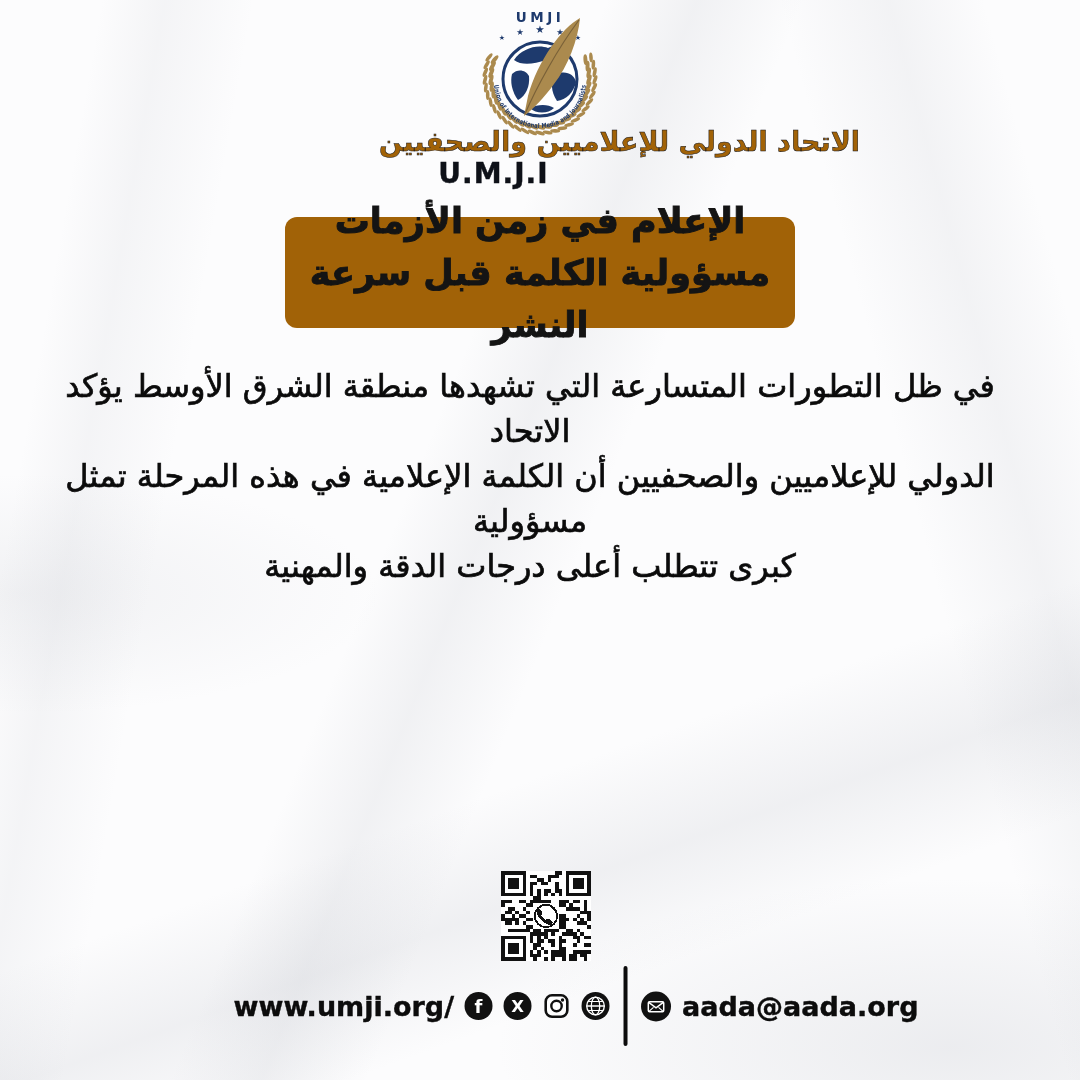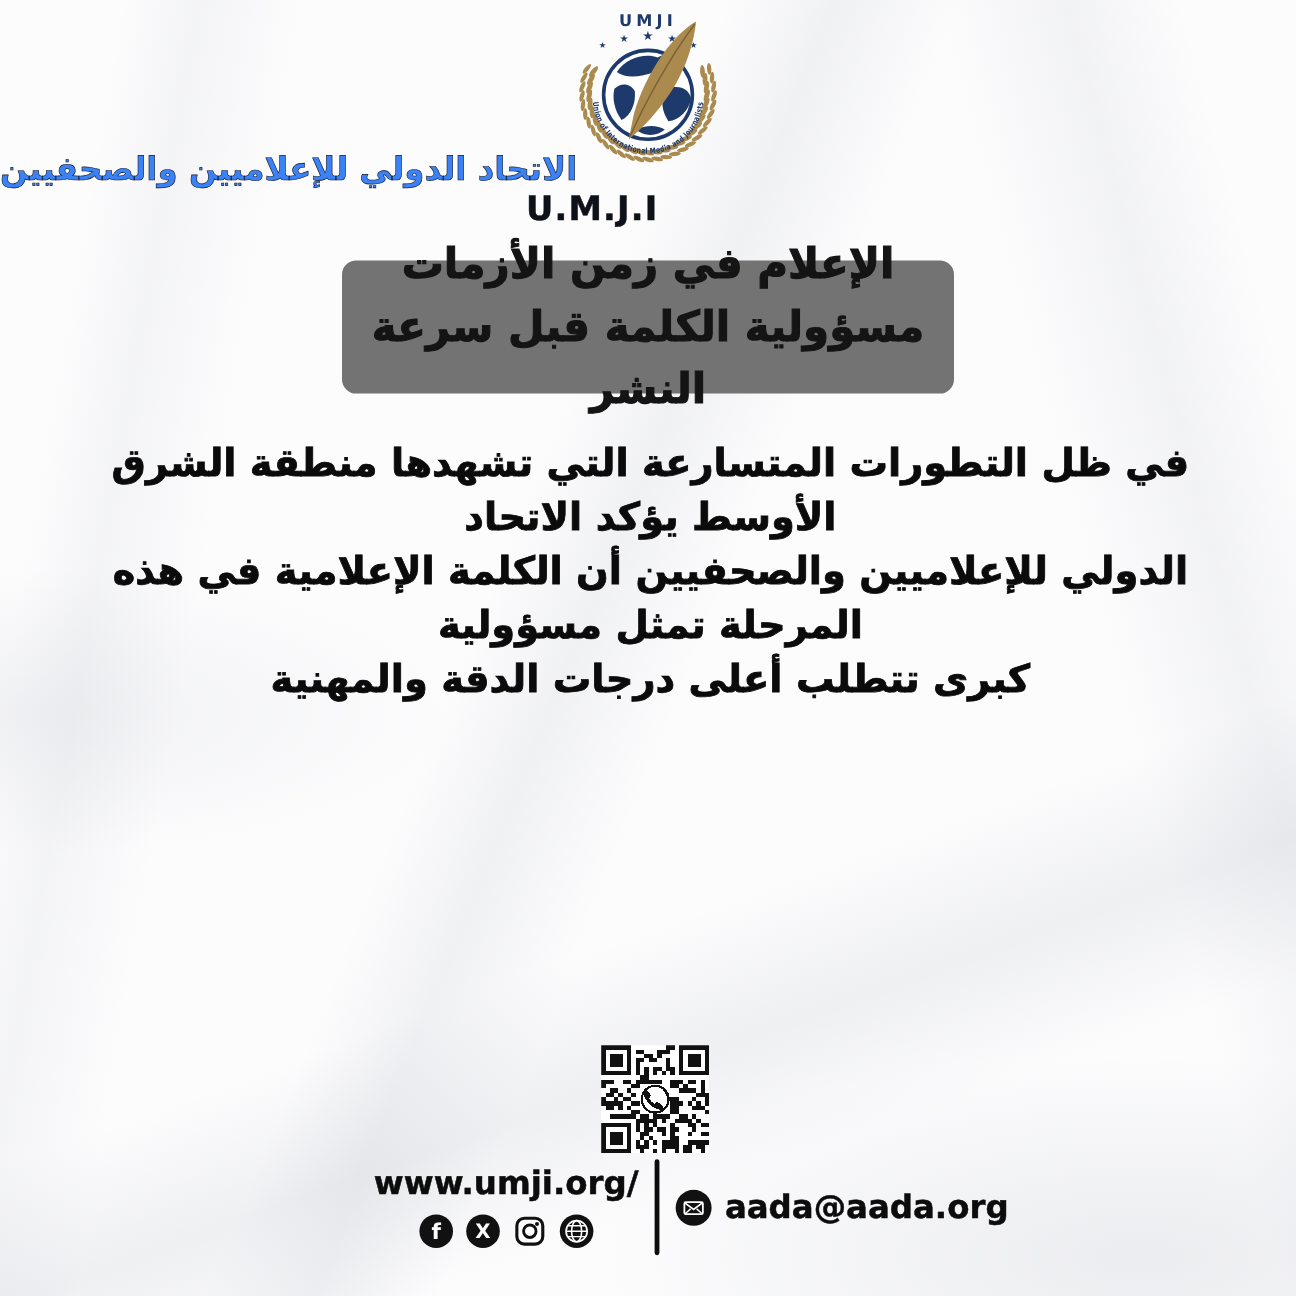--- a/index.html
+++ b/index.html
@@ -14,51 +14,51 @@
     background-image:
       linear-gradient(112deg, transparent 40%, rgba(170,174,184,.14) 46%, transparent 53%),
       linear-gradient(100deg, transparent 8%,  rgba(170,174,184,.10) 13%, transparent 20%),
       linear-gradient(160deg, transparent 66%, rgba(170,174,184,.16) 74%, transparent 82%),
       linear-gradient(75deg,  transparent 78%, rgba(170,174,184,.12) 86%, transparent 93%),
       radial-gradient(ellipse 700px 260px at 88% 97%, rgba(170,174,184,.20), transparent 65%),
       radial-gradient(ellipse 600px 200px at 2% 55%,  rgba(170,174,184,.14), transparent 60%);
   }
   .logo-svg{position:absolute;left:430px;top:4px;}
   .org-name{
-    position:absolute;left:0;top:126px;width:860px;text-align:left;
-    direction:rtl;font-size:27px;font-weight:700;color:#3b82f6;
+    position:absolute;left:0;top:126px;width:860px;text-align:right;
+    direction:rtl;font-size:27px;font-weight:700;color:#a16207;
     -webkit-text-stroke:.5px #10131c;
   }
   .org-acr{
     position:absolute;left:0;top:157px;width:987px;text-align:center;
     font-size:28px;font-weight:700;color:#0e1118;letter-spacing:1px;
     -webkit-text-stroke:.4px #0e1118;
   }
   .title-box{
     position:absolute;left:285px;top:217px;width:510px;height:111px;
-    background:#737373;border-radius:12px;
+    background:#a16207;border-radius:12px;
     display:flex;align-items:center;justify-content:center;
     direction:rtl;text-align:center;white-space:pre-line;
     font-size:35px;line-height:52px;font-weight:700;color:#141414;
     -webkit-text-stroke:.9px #141414;
   }
   .para{
-    position:absolute;left:32px;width:1020px;text-align:center;direction:rtl;
-    white-space:pre-line;font-size:32px;line-height:45px;font-weight:700;
+    position:absolute;left:20px;width:1020px;text-align:center;direction:rtl;
+    white-space:pre-line;font-size:32px;line-height:45px;font-weight:400;
     color:#0b0b0b;-webkit-text-stroke:.7px currentColor;
   }
   .p1{top:364px;}
   .p2{top:537px;}
   .p3{top:699px;color:#d93632;}
   .qr{position:absolute;left:501px;top:871px;width:90px;height:90px;}
   .footer{
     position:absolute;top:966px;left:576px;transform:translateX(-50%);
     display:flex;align-items:center;gap:13px;color:#0c0c0c;
   }
-  .f-left{display:flex;flex-direction:column;align-items:center;gap:9px;}
+  .f-left{display:flex;align-items:center;gap:9px;}
   .website{font-size:27px;font-weight:700;-webkit-text-stroke:.4px #0c0c0c;}
   .socials{display:flex;align-items:center;gap:9px;}
   .f-divider{width:4px;height:80px;background:#0c0c0c;border-radius:2px;}
   .f-right{display:flex;flex-direction:column;gap:11px;}
   .email-row{display:flex;align-items:center;gap:11px;}
   .email-text{font-size:27px;font-weight:700;-webkit-text-stroke:.4px #0c0c0c;}
   svg text{font-family:"DejaVu Sans","Liberation Sans",sans-serif;}
 </style>
 </head>
 <body>

